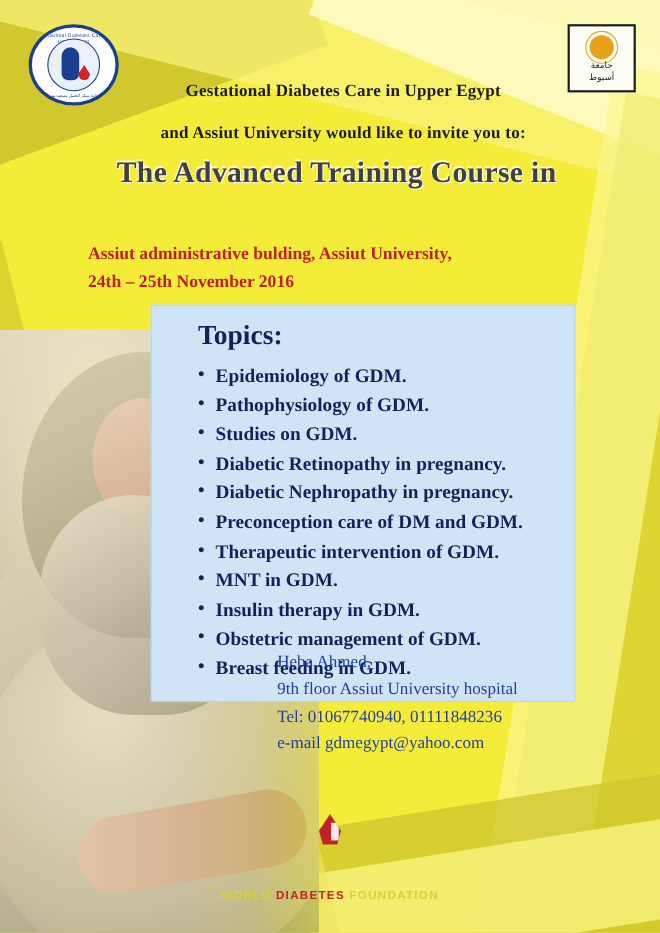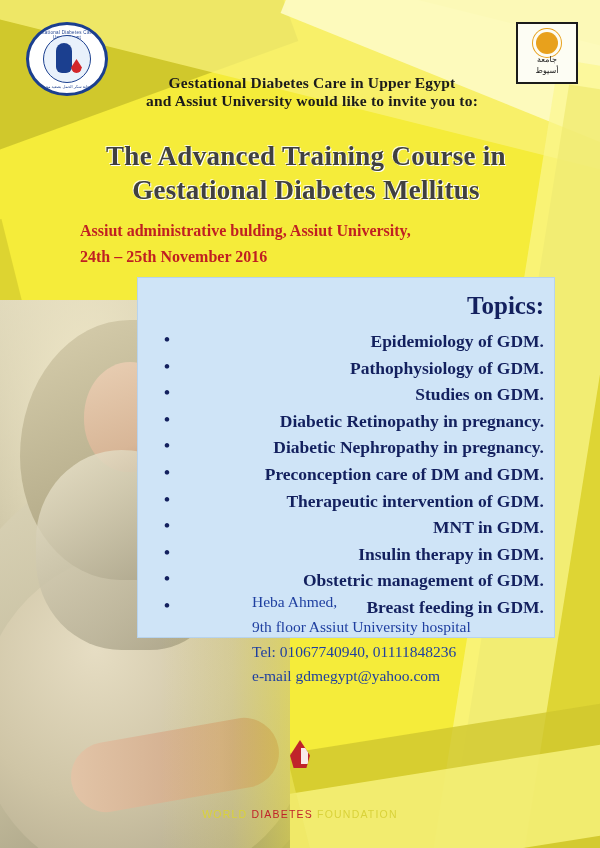--- a/index.html
+++ b/index.html
@@ -226,21 +226,21 @@
     position: absolute;
     left: 120px; right: 96px; top: 74px;
     text-align: center;
   }
   .line1, .line2 {
     font-weight: bold;
     font-size: 15.5px;
     color: #1b1b1b;
     letter-spacing: .2px;
   }
-  .line2 { }
+  .line2 { margin-top: 20px; }
 
   .title {
     position: absolute;
     left: 60px; right: 48px; top: 140px;
     text-align: center;
   }
   .title-line {
     font-weight: bold;
     font-size: 27px;
     color: #404040;
@@ -257,25 +257,24 @@
     font-weight: bold;
     font-size: 16px;
     color: #c01f22;
     line-height: 1.6;
   }
 
   
   .topics {
     position: absolute;
     left: 137px; top: 277px;
-    width: 418px;
+    width: 386px;
     background: #cfe4f7;
     border: 1px solid #b7d3ee;
-    padding: 14px 10px 16px 26px;
-    text-align: right;
+    padding: 14px 10px 16px 42px;
   }
   .topics h2 {
     margin: 0 0 8px 0;
     font-size: 25px;
     font-weight: bold;
     color: #13205e;
   }
   .topics ul {
     margin: 0; padding: 0; list-style: none;
   }
@@ -331,21 +330,21 @@
     content: "";
     position: absolute; right: 2px; top: 8px;
     width: 7px; height: 16px;
     background: #ffffff;
     opacity: .9;
   }
   .footer-text {
     font-family: "Liberation Sans", sans-serif;
     font-size: 10.5px;
     letter-spacing: 1.2px;
-    font-weight: normal;
+    font-weight: bold;
     margin-top: 40px;
   }
   .ft-a { color: #d9d23a; }
   .ft-b { color: #c0232a; }
   .ft-c { color: #d9d23a; }
 </style>
 </head>
 <body>
 
 <div class="poster">
@@ -390,21 +389,20 @@
     <div class="arabic">أسيوط</div>
   </div>
 
   <div class="header">
     <div class="line1">Gestational Diabetes Care in Upper Egypt</div>
     <div class="line2">and Assiut University would like to invite you to:</div>
   </div>
 
   <div class="title">
     <div class="title-line">The Advanced Training Course in</div>
-    <div class="title-line">Gestational Diabetes Mellitus</div>
   </div>
 
   <div class="venue">
     <div class="venue-line">Assiut administrative bulding, Assiut University,</div>
     <div class="venue-line">24th – 25th November 2016</div>
   </div>
 
   <div class="topics">
     <h2>Topics:</h2>
     <ul>

